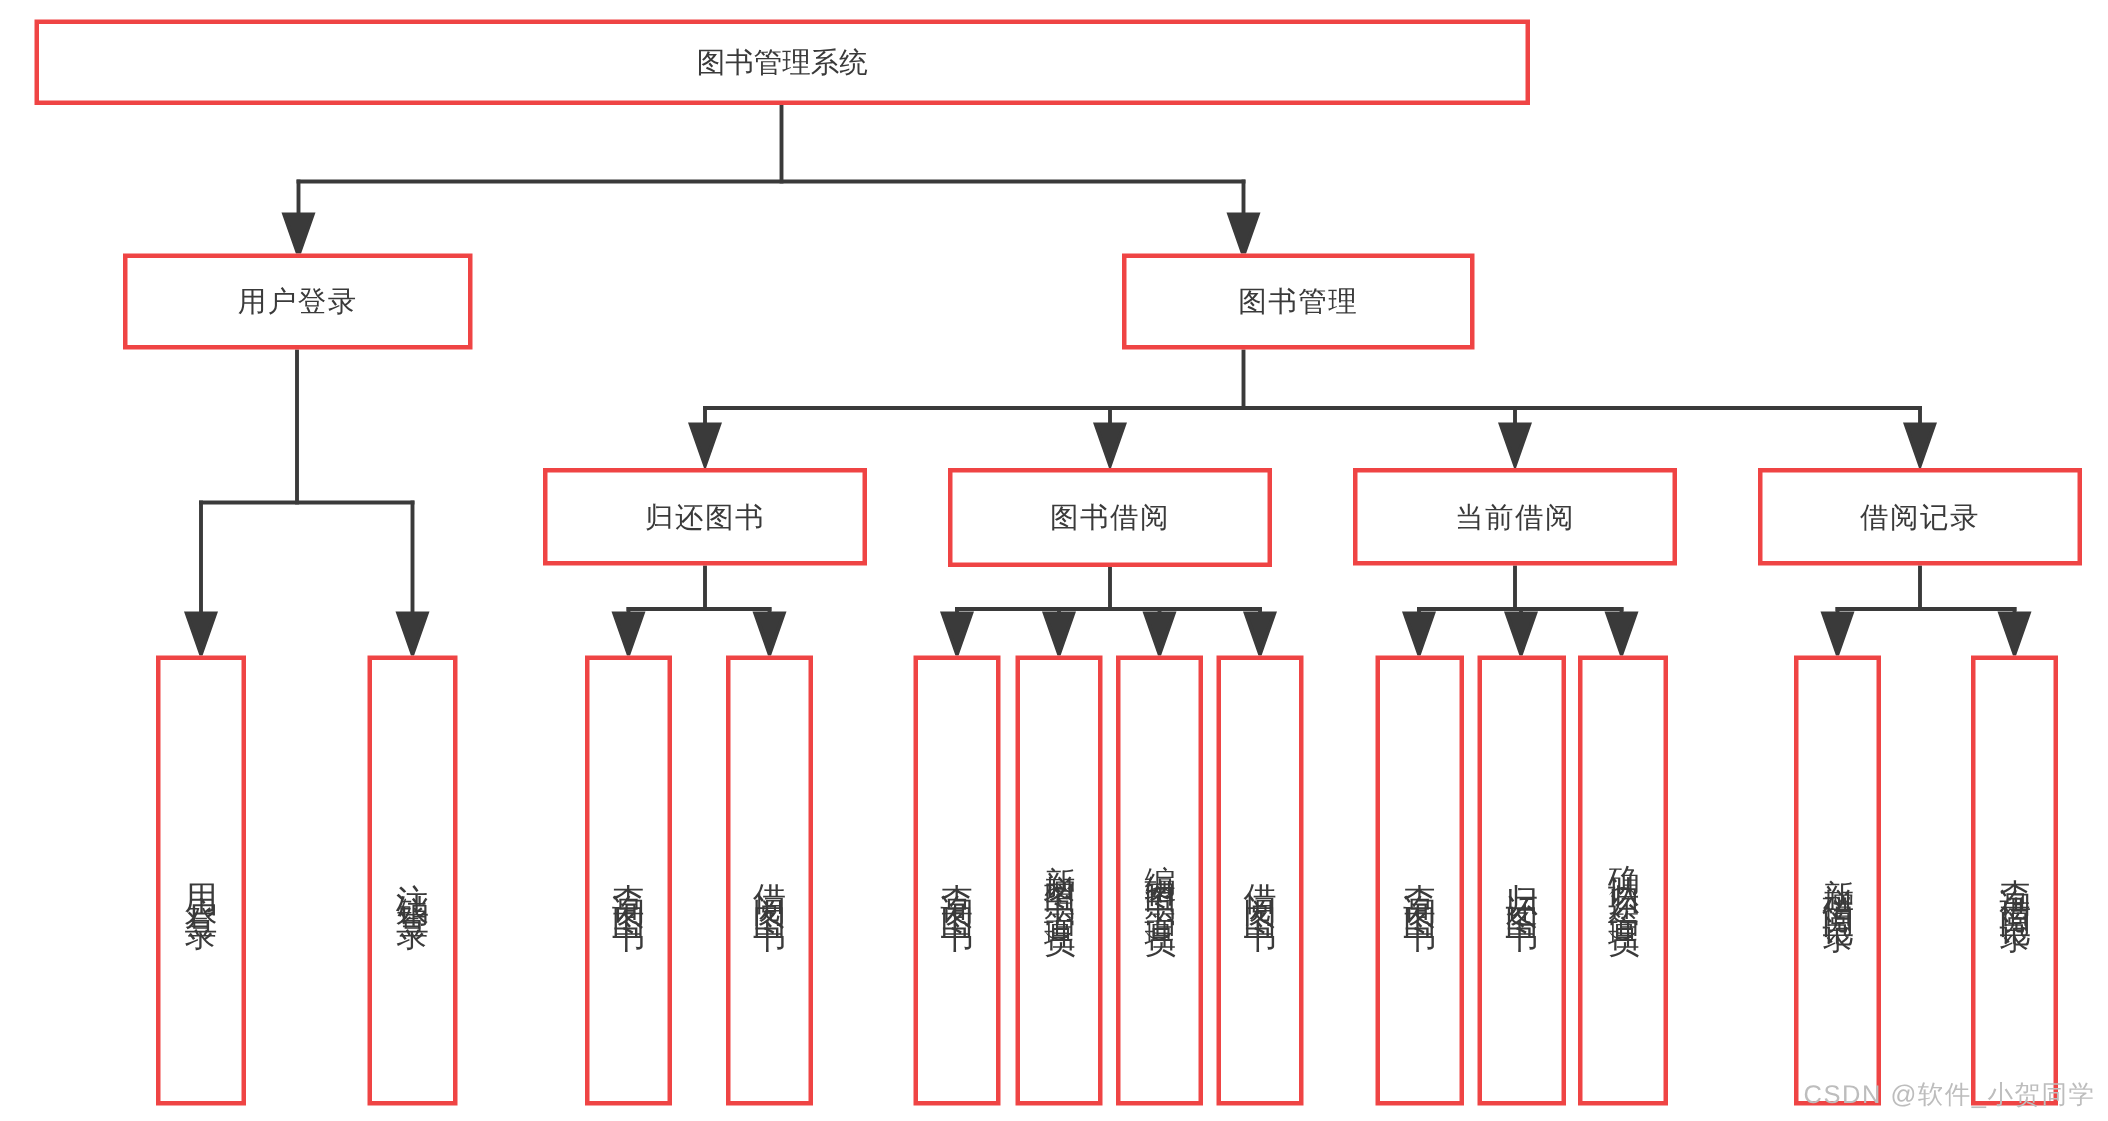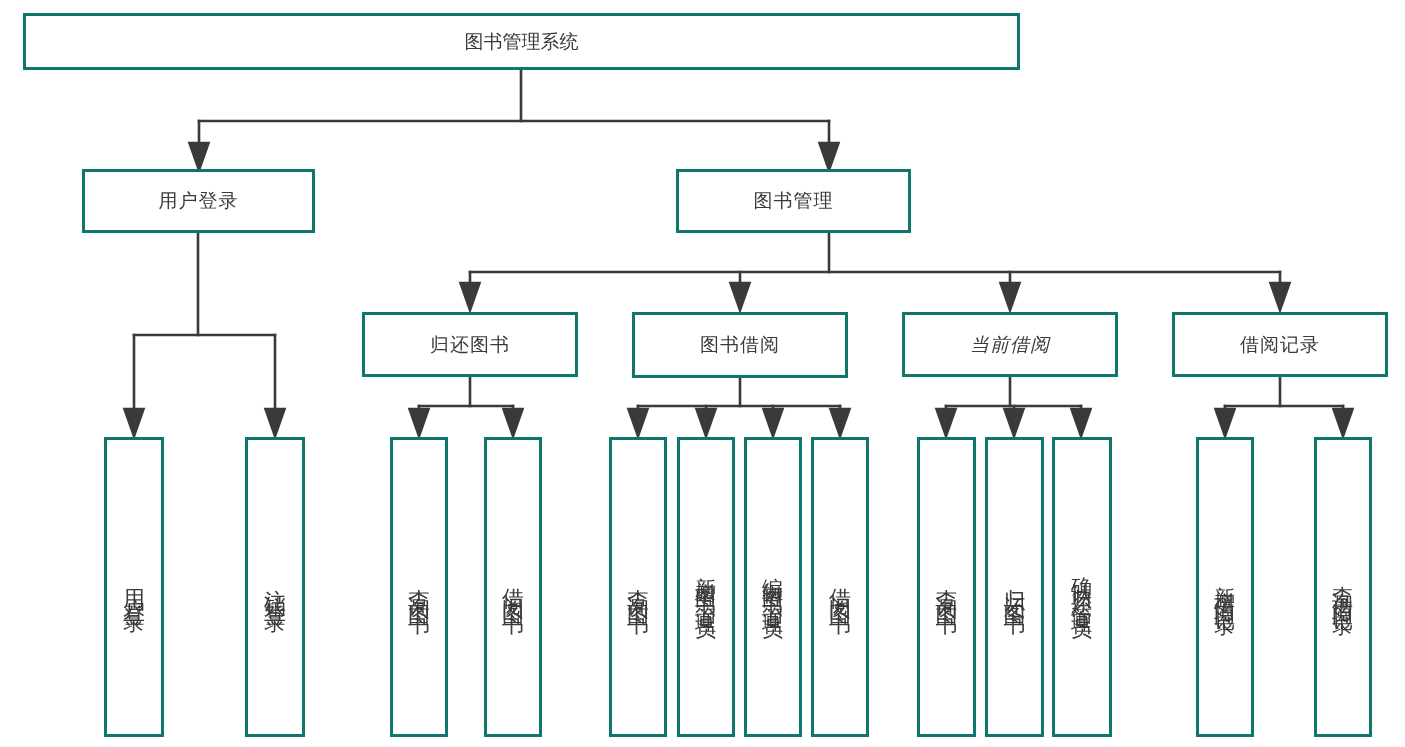--- a/index.html
+++ b/index.html
@@ -9,21 +9,21 @@
     height: 747px;
     background: #ffffff;
     font-family: "Liberation Sans", sans-serif;
     overflow: hidden;
   }
   #wires { position: absolute; left: 0; top: 0; width: 1405px; height: 747px; }
   .node {
     position: absolute;
     box-sizing: border-box;
     background: #ffffff;
-    border: 3px solid #0f766e;
+    border: 3px solid #ef4444;
     color: #3a3a3a;
     display: flex;
     align-items: center;
     justify-content: center;
     text-align: center;
   }
   .hnode { font-size: 19px; letter-spacing: 1px; }
   .root  { font-size: 19px; }
   .vnode span {
     writing-mode: vertical-rl;
@@ -123,25 +123,25 @@
         <polygon points="1225,436 1215.5,409 1234.5,409"></polygon>
         <line x1="1343" y1="406" x2="1343" y2="412"></line>
         <polygon points="1343,436 1333.5,409 1352.5,409"></polygon>
       </g>
     </g>
   </svg>
 
   <div class="node root" style="left:23px; top:13px; width:997px; height:57px;">图书管理系统</div>
 
   <div class="node hnode" style="left:82px; top:169px; width:233px; height:64px;">用户登录</div>
-  <div class="node hnode" style="left:676px; top:169px; width:235px; height:64px;">图书管理</div>
+  <div class="node hnode" style="left:748px; top:169px; width:235px; height:64px;">图书管理</div>
 
   <div class="node hnode" style="left:362px; top:312px; width:216px; height:65px;">归还图书</div>
   <div class="node hnode" style="left:632px; top:312px; width:216px; height:66px;">图书借阅</div>
-  <div class="node hnode" style="left:902px; top:312px; width:216px; height:65px;font-style:italic;">当前借阅</div>
+  <div class="node hnode" style="left:902px; top:312px; width:216px; height:65px;">当前借阅</div>
   <div class="node hnode" style="left:1172px; top:312px; width:216px; height:65px;">借阅记录</div>
 
   <div class="node vnode" style="left:104px; top:437px; width:60px; height:300px;">
     <span>用户登录</span>
   </div>
   <div class="node vnode" style="left:245px; top:437px; width:60px; height:300px;">
     <span>注销登录</span>
   </div>
 
   <div class="node vnode" style="left:390px; top:437px; width:58px; height:300px;">
@@ -174,13 +174,14 @@
     <span>确认归还（管理员）</span>
   </div>
 
   <div class="node vnode long" style="left:1196px; top:437px; width:58px; height:300px;">
     <span>新增借阅记录</span>
   </div>
   <div class="node vnode long" style="left:1314px; top:437px; width:58px; height:300px;">
     <span>查询借阅记录</span>
   </div>
 
+  <div class="watermark">CSDN @软件_小贺同学</div>
 </div>
 
 </body></html>

